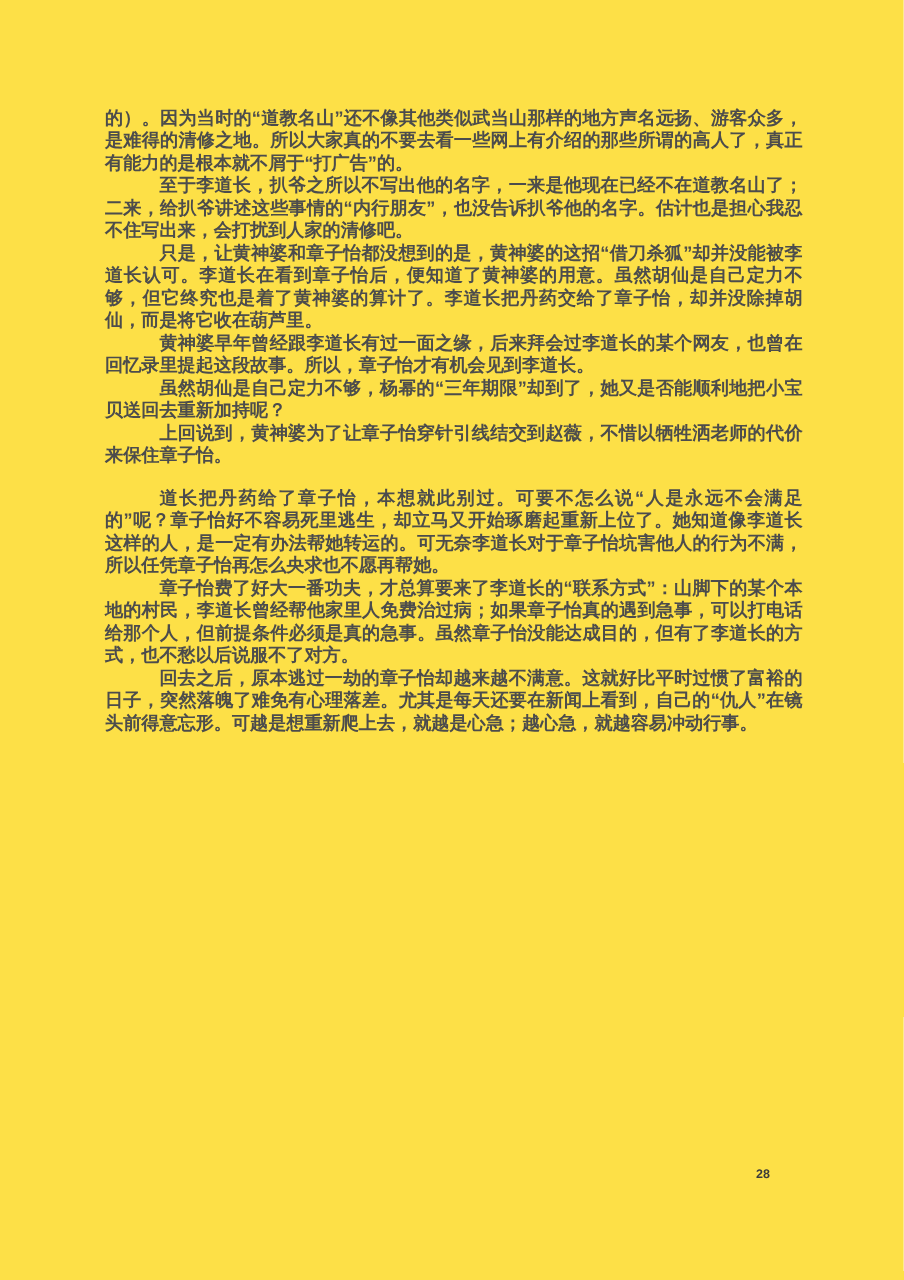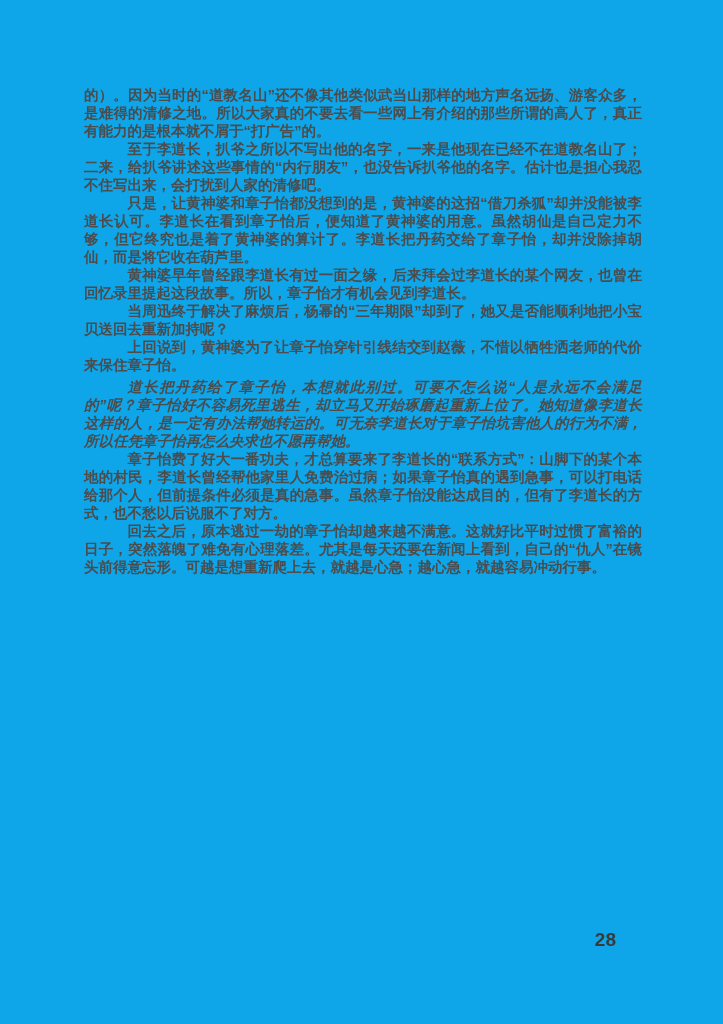--- a/index.html
+++ b/index.html
@@ -29,43 +29,42 @@
     filter: blur(0.3px);
   }
   .para {
     margin: 0;
     padding: 0;
   }
   .para.indent {
     text-indent: 3em;
   }
   .para.gap-before {
-    margin-top: 4px;
-    font-style: italic;
+    margin-top: 16px;
   }
   .page-number {
     position: absolute;
     top: 931px;
     right: 107px;
-    font-size: 19px;
+    font-size: 10px;
     line-height: 18px;
     font-weight: 600;
     color: #3a3a3a;
     filter: blur(0.2px);
   }
 </style>
 </head>
 <body>
 
-<div class="page" style="background: #0ea5e9;">
+<div class="page" style="background: #fde047;">
   <div class="text-block" style="color: rgb(76, 76, 76);">
       <p class="para">的）。因为当时的“道教名山”还不像其他类似武当山那样的地方声名远扬、游客众多，是难得的清修之地。所以大家真的不要去看一些网上有介绍的那些所谓的高人了，真正有能力的是根本就不屑于“打广告”的。</p>
       <p class="para indent">至于李道长，扒爷之所以不写出他的名字，一来是他现在已经不在道教名山了；二来，给扒爷讲述这些事情的“内行朋友”，也没告诉扒爷他的名字。估计也是担心我忍不住写出来，会打扰到人家的清修吧。</p>
       <p class="para indent">只是，让黄神婆和章子怡都没想到的是，黄神婆的这招“借刀杀狐”却并没能被李道长认可。李道长在看到章子怡后，便知道了黄神婆的用意。虽然胡仙是自己定力不够，但它终究也是着了黄神婆的算计了。李道长把丹药交给了章子怡，却并没除掉胡仙，而是将它收在葫芦里。</p>
       <p class="para indent">黄神婆早年曾经跟李道长有过一面之缘，后来拜会过李道长的某个网友，也曾在回忆录里提起这段故事。所以，章子怡才有机会见到李道长。</p>
-      <p class="para indent">当周迅终于解决了麻烦后，杨幂的“三年期限”却到了，她又是否能顺利地把小宝贝送回去重新加持呢？</p>
+      <p class="para indent">虽然胡仙是自己定力不够，杨幂的“三年期限”却到了，她又是否能顺利地把小宝贝送回去重新加持呢？</p>
       <p class="para indent">上回说到，黄神婆为了让章子怡穿针引线结交到赵薇，不惜以牺牲洒老师的代价来保住章子怡。</p>
       <p class="para indent gap-before">道长把丹药给了章子怡，本想就此别过。可要不怎么说“人是永远不会满足的”呢？章子怡好不容易死里逃生，却立马又开始琢磨起重新上位了。她知道像李道长这样的人，是一定有办法帮她转运的。可无奈李道长对于章子怡坑害他人的行为不满，所以任凭章子怡再怎么央求也不愿再帮她。</p>
       <p class="para indent">章子怡费了好大一番功夫，才总算要来了李道长的“联系方式”：山脚下的某个本地的村民，李道长曾经帮他家里人免费治过病；如果章子怡真的遇到急事，可以打电话给那个人，但前提条件必须是真的急事。虽然章子怡没能达成目的，但有了李道长的方式，也不愁以后说服不了对方。</p>
       <p class="para indent">回去之后，原本逃过一劫的章子怡却越来越不满意。这就好比平时过惯了富裕的日子，突然落魄了难免有心理落差。尤其是每天还要在新闻上看到，自己的“仇人”在镜头前得意忘形。可越是想重新爬上去，就越是心急；越心急，就越容易冲动行事。</p>
     </div>
   <div class="page-number" style="color: rgb(58, 58, 58);">28</div>
 </div>
 
 </body></html>

